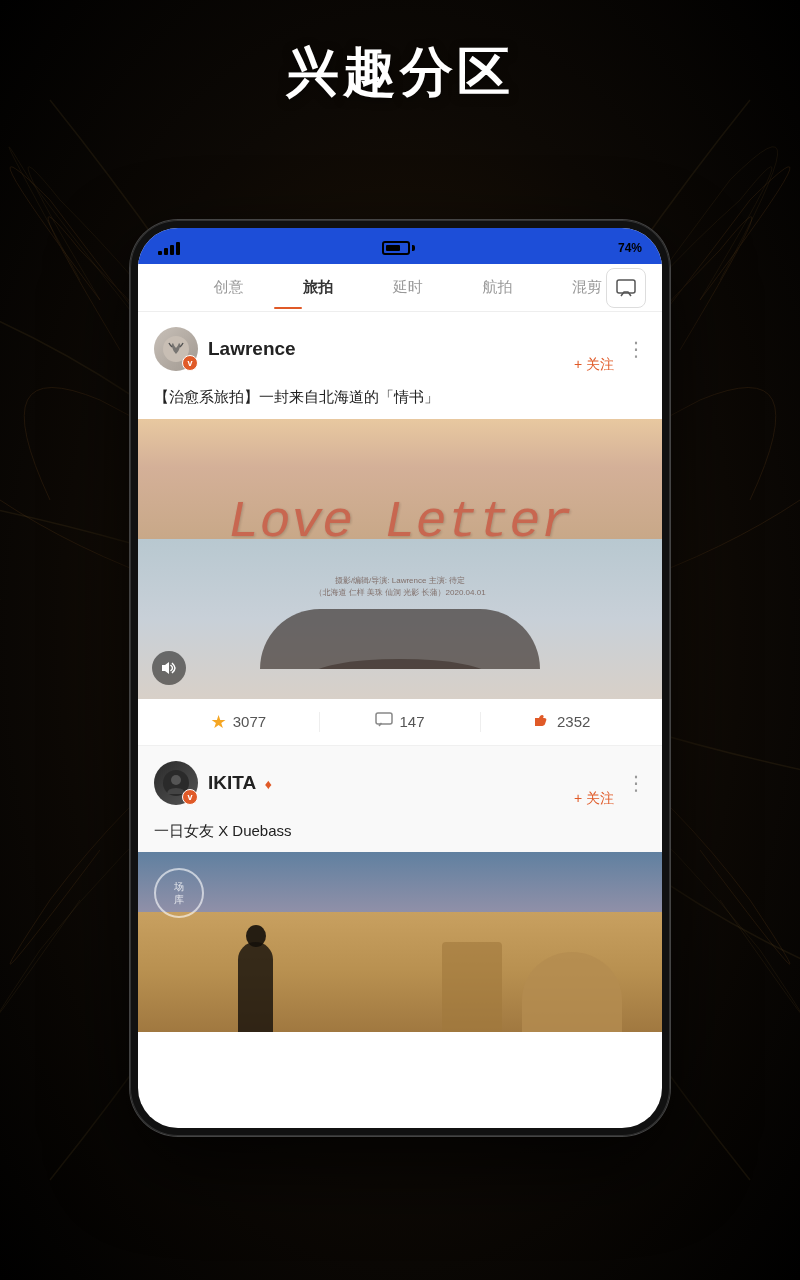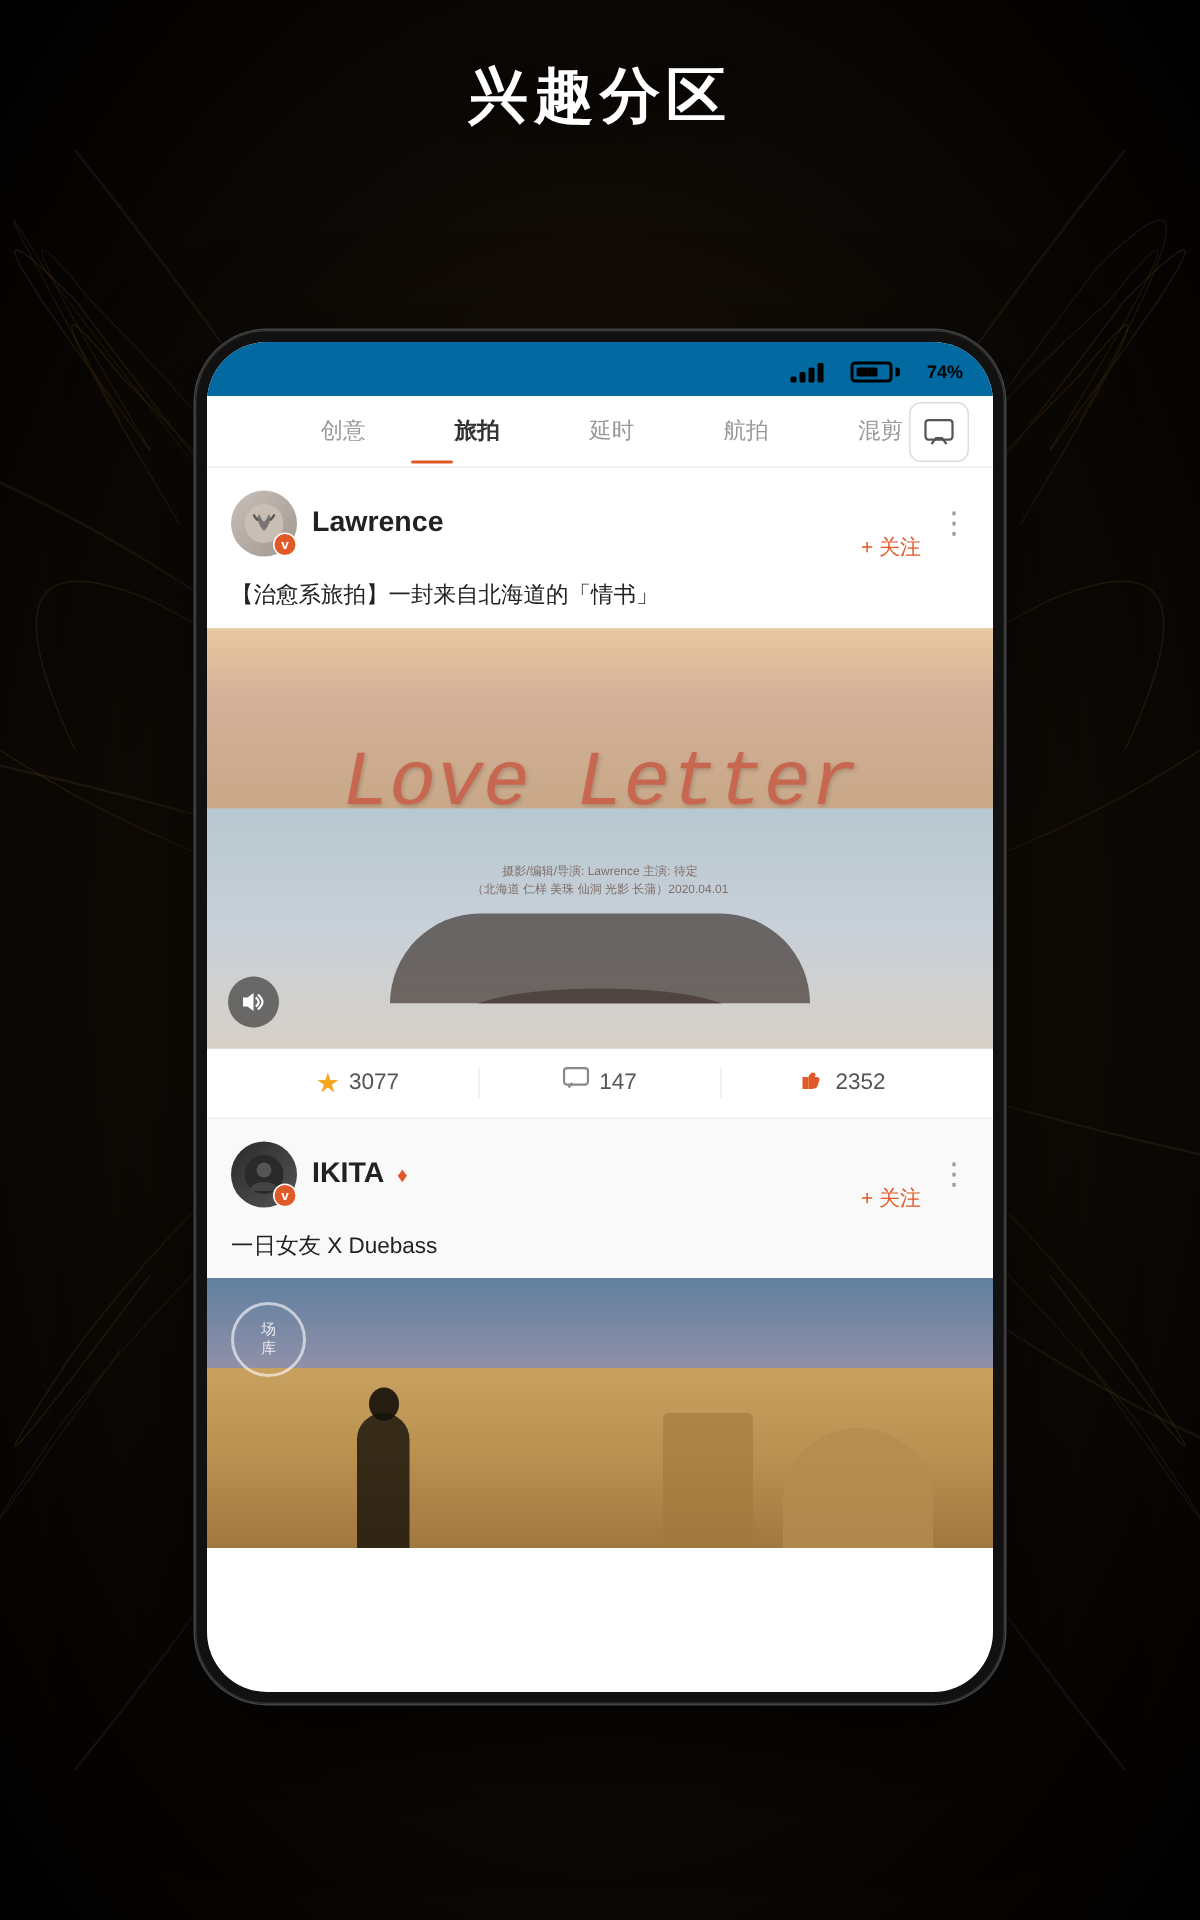--- a/index.html
+++ b/index.html
@@ -31,21 +31,21 @@
     .header-text {
       position: absolute;
       top: 40px;
       left: 0; right: 0;
       text-align: center;
       z-index: 10;
       color: #fff;
     }
 
     .header-title-1 {
-      font-size: 40px;
+      font-size: 53px;
       font-weight: 700;
       letter-spacing: 4px;
       text-shadow: 0 2px 10px rgba(0,0,0,0.5);
       line-height: 1.2;
     }
 
     .header-title-2 {
       font-size: 48px;
       font-weight: 700;
       letter-spacing: 2px;
@@ -75,23 +75,23 @@
 
     .phone-screen {
       background: #fff;
       border-radius: 40px;
       overflow: hidden;
       height: 900px;
     }
 
     
     .status-bar {
-      background: #0369a1;
-      display: flex;
-      justify-content: flex-end;
+      background: #1d4ed8;
+      display: flex;
+      justify-content: space-between;
       align-items: center;
       padding: 8px 20px 4px;
       gap: 18px;
       height: 36px;
     }
 
     .signal-icon {
       display: flex;
       align-items: flex-end;
       gap: 2px;

